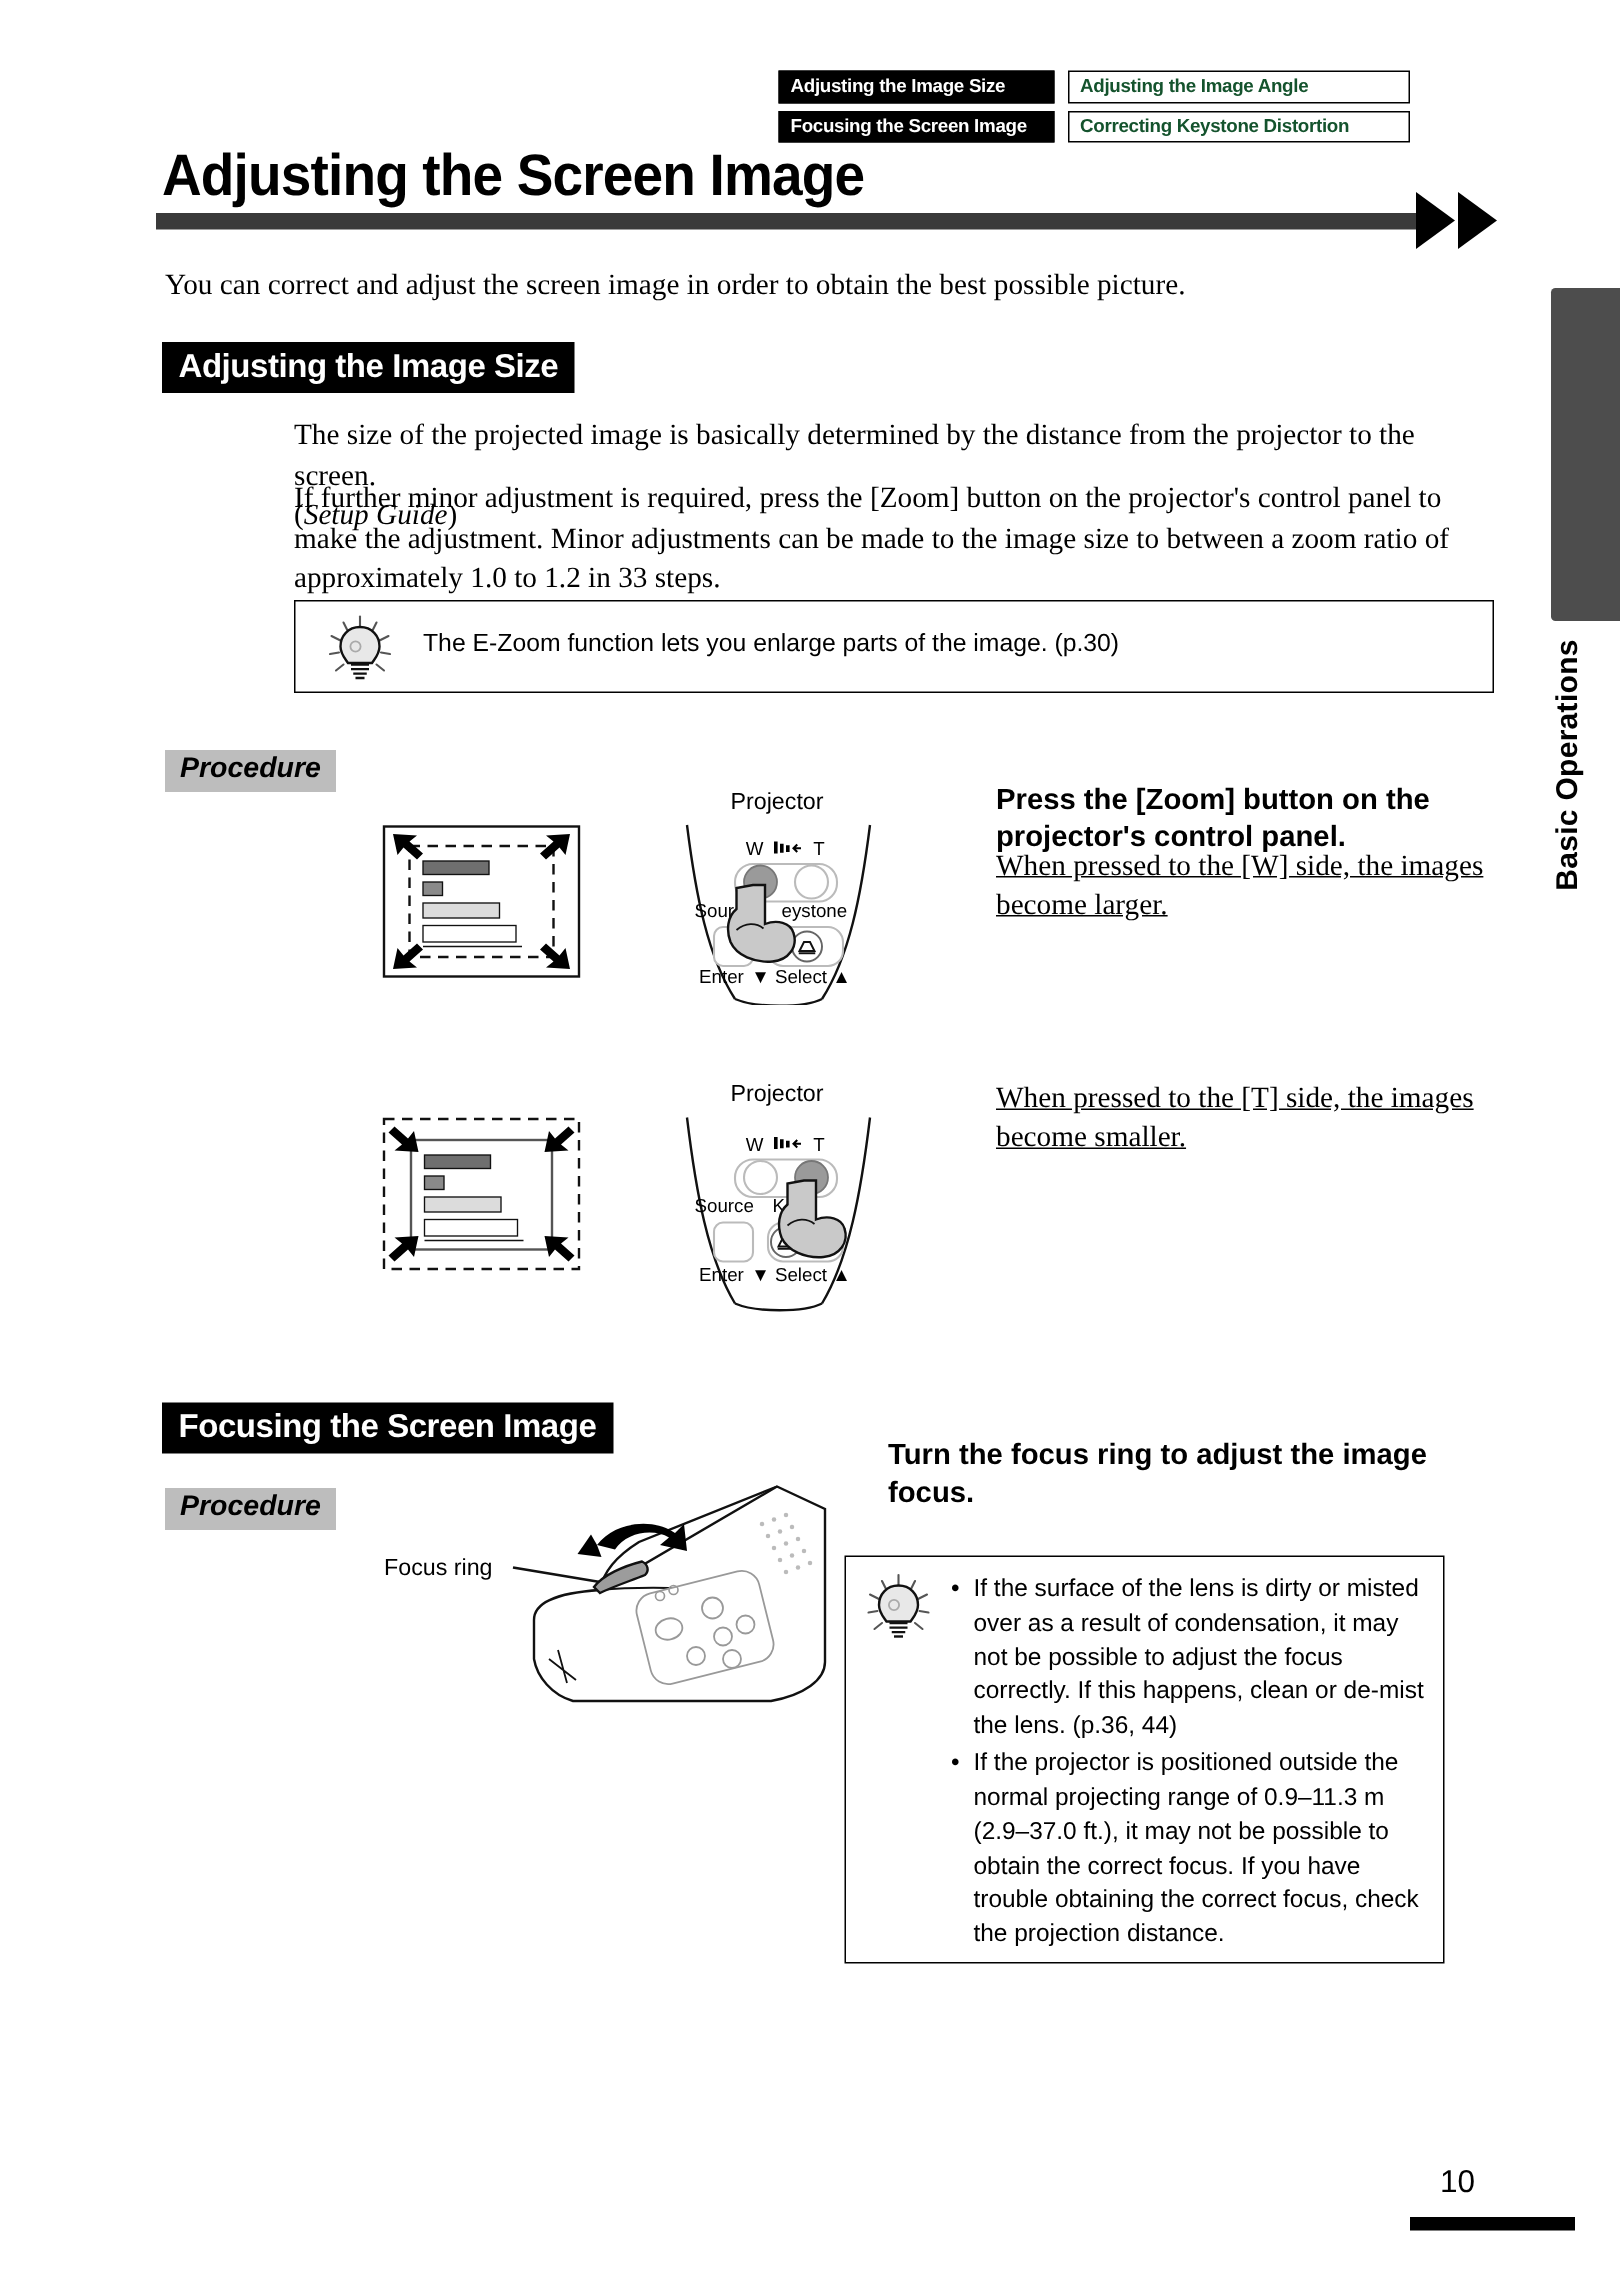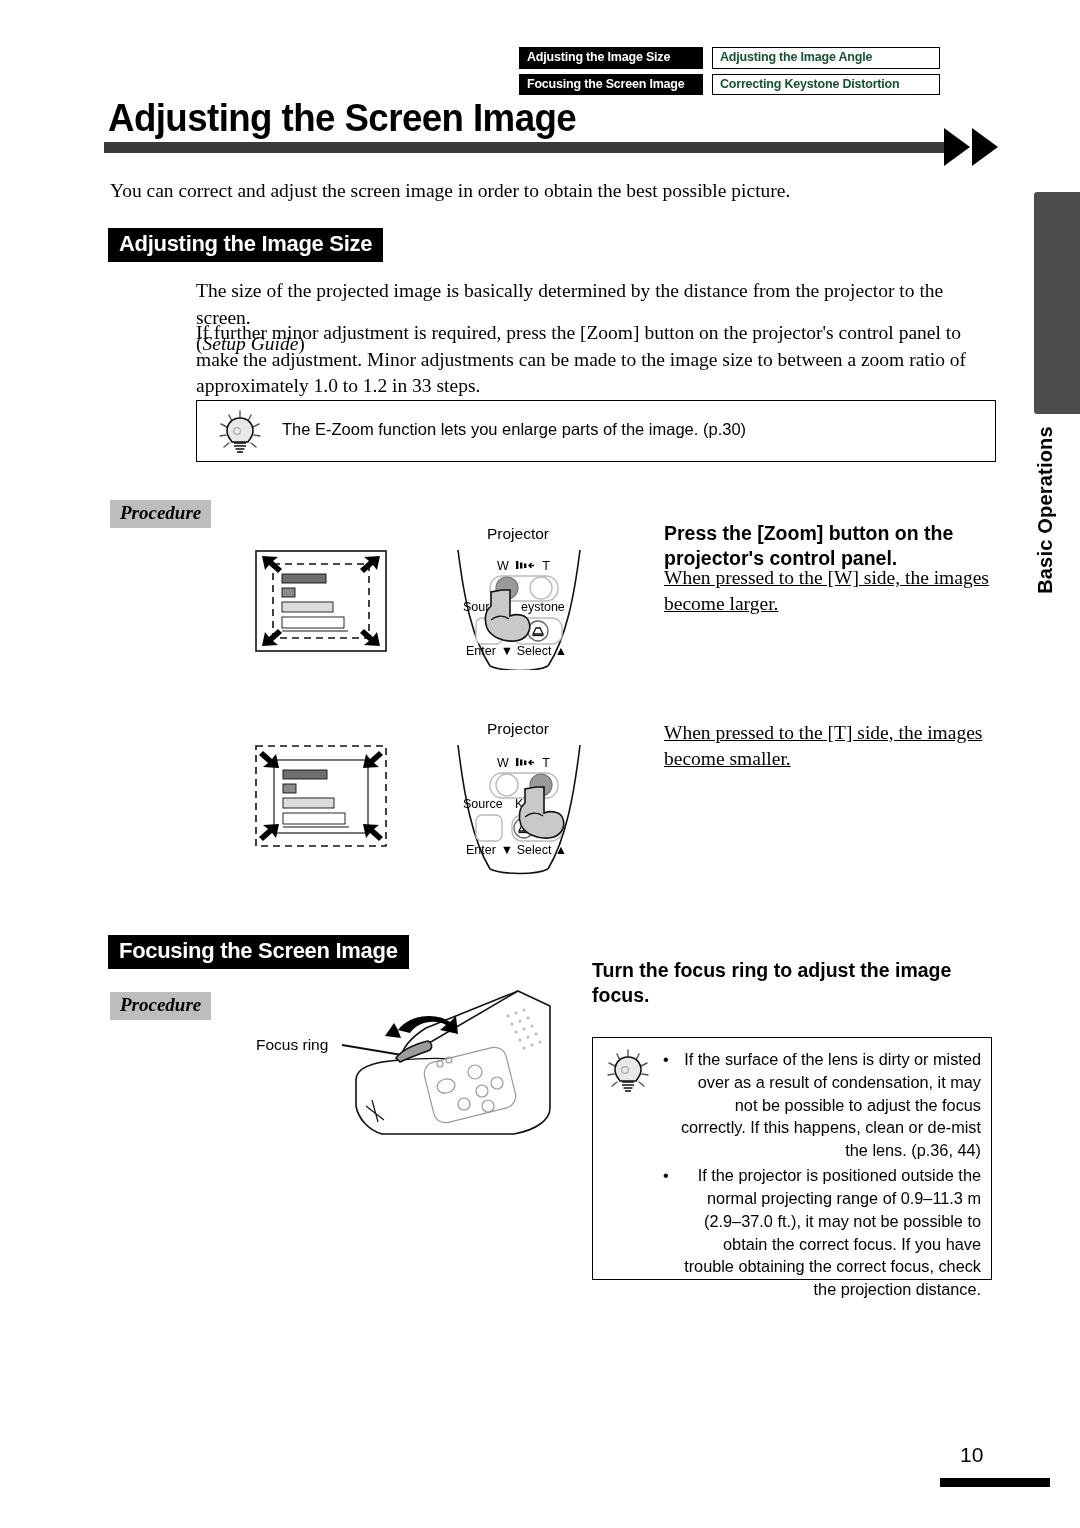--- a/index.html
+++ b/index.html
@@ -119,21 +119,21 @@
     background: #fff;
     box-sizing: border-box;
   }
   #tip1 { left: 196px; top: 400px; width: 800px; height: 62px; }
   #tip1 .tip-text {
     position: absolute;
     left: 85px; top: 19px;
     font-family: "Liberation Sans", sans-serif;
     font-size: 16.5px;
   }
-  #tip2 { left: 592px; top: 1037px; width: 400px; height: 243px; text-align: right; }
+  #tip2 { left: 563px; top: 1037px; width: 400px; height: 272px; }
   #tip2 .tip-list {
     position: absolute;
     left: 70px; top: 10px;
     width: 318px;
     font-family: "Liberation Sans", sans-serif;
     font-size: 16.3px;
     line-height: 1.40;
     margin: 0;
     padding: 0;
     list-style: none;
@@ -151,21 +151,21 @@
   .bulb {
     position: absolute;
   }
   #tip1 .bulb { left: 18px; top: 8px; }
   #tip2 .bulb { left: 10px; top: 10px; }
 
   
   .procedure {
     position: absolute;
     background: #bdbdbd;
-    font-family: Liberation Serif, serif;
+    font-family: Liberation Sans, sans-serif;
     font-style: italic;
     font-weight: bold;
     font-size: 19px;
     padding: 3px 10px 4px 10px;
     line-height: 1.1;
   }
   #proc1 { left: 110px; top: 500px; }
   #proc2 { left: 110px; top: 992px; }
 
   

